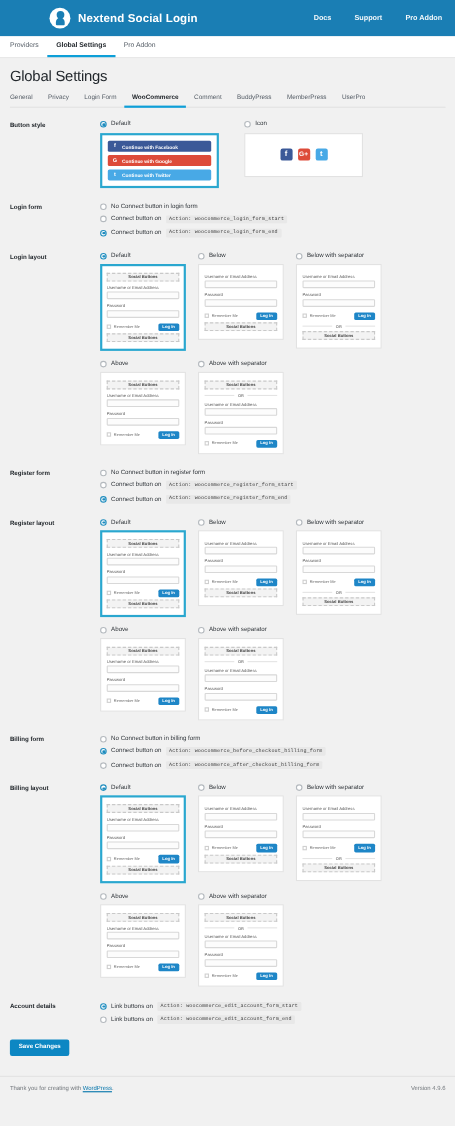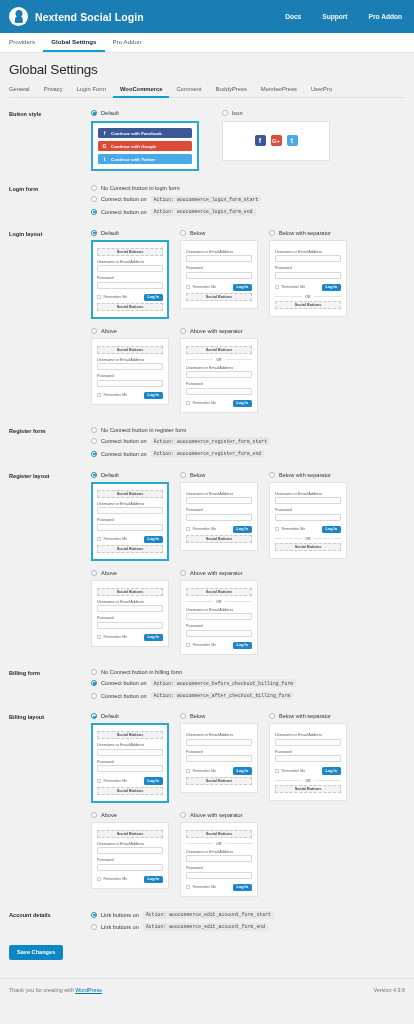--- a/index.html
+++ b/index.html
@@ -14,21 +14,21 @@
   }
 
   
   .nsl-header {
     background: #1a7eb4;
     height: 33px;
     display: flex;
     align-items: center;
     padding: 0 12px 0 9px;
   }
-  .brand { display:flex; align-items:center; gap:7px; }
+  .brand { display:flex; align-items:center; gap:7px;margin-left:36px; }
   .brand-logo {
     width: 19px; height: 19px; border-radius: 50%;
     background: #ffffff;
     position: relative;
     flex: none;
   }
   .brand-logo::before{
     content:""; position:absolute; left:50%; top:3.4px;
     width:7px; height:7px; border-radius:50%;
     background:#1a7eb4; transform:translateX(-50%);

